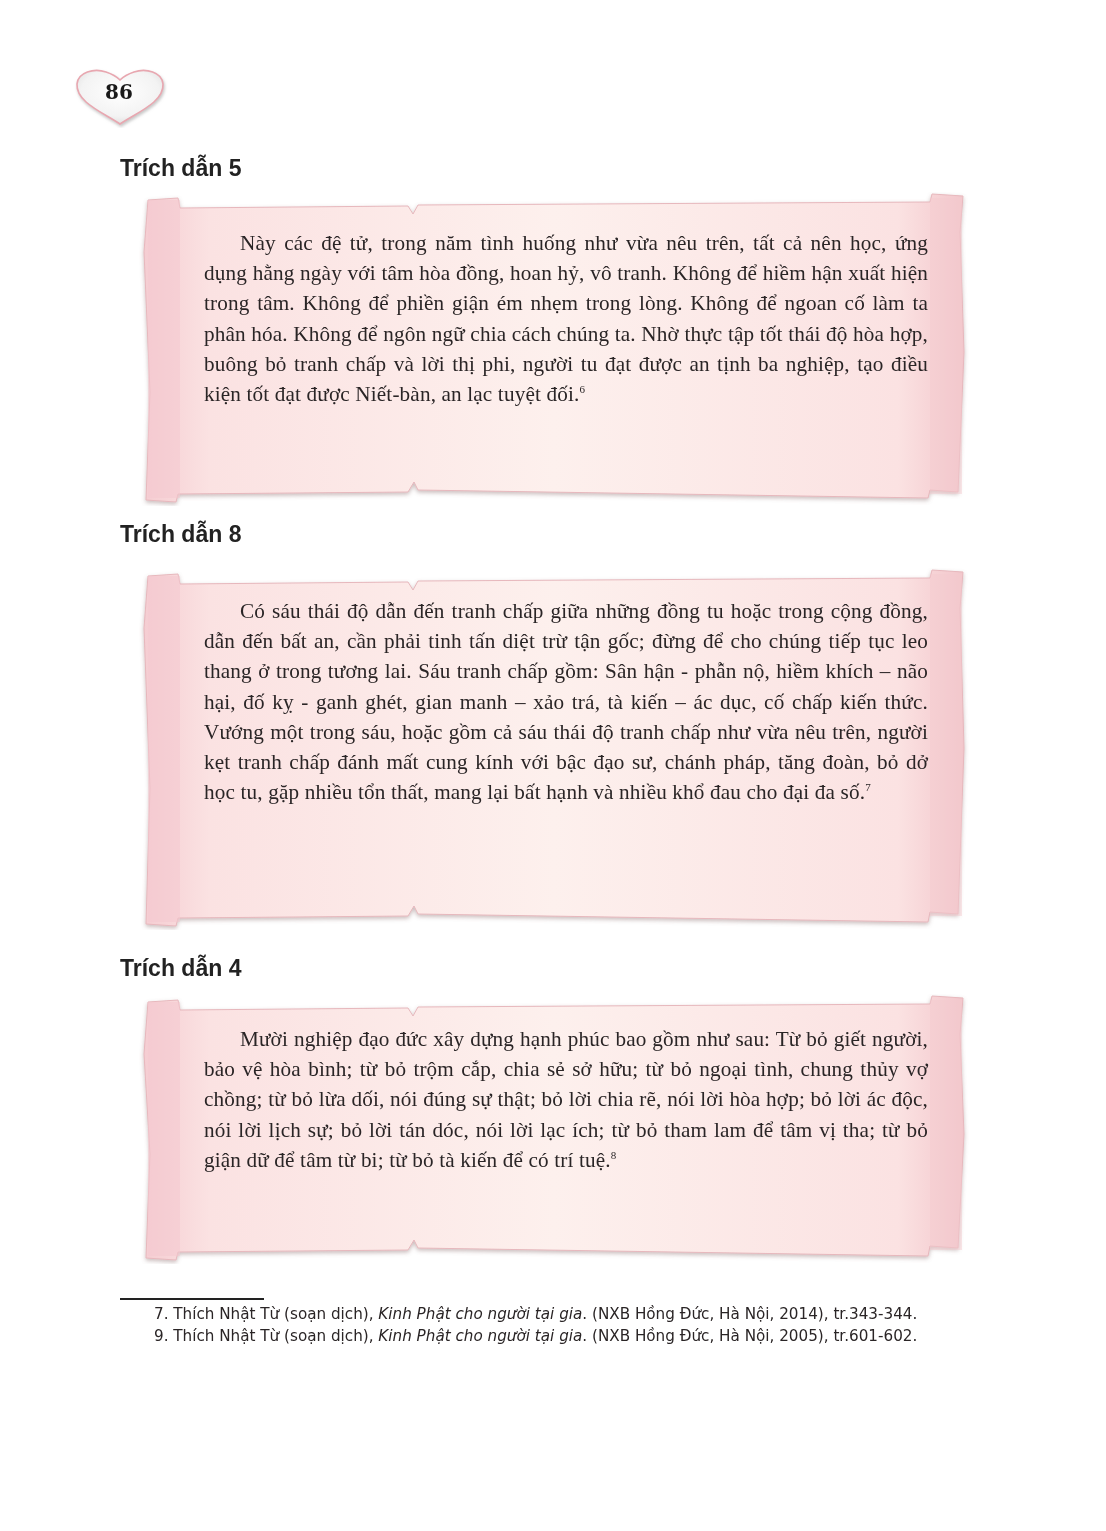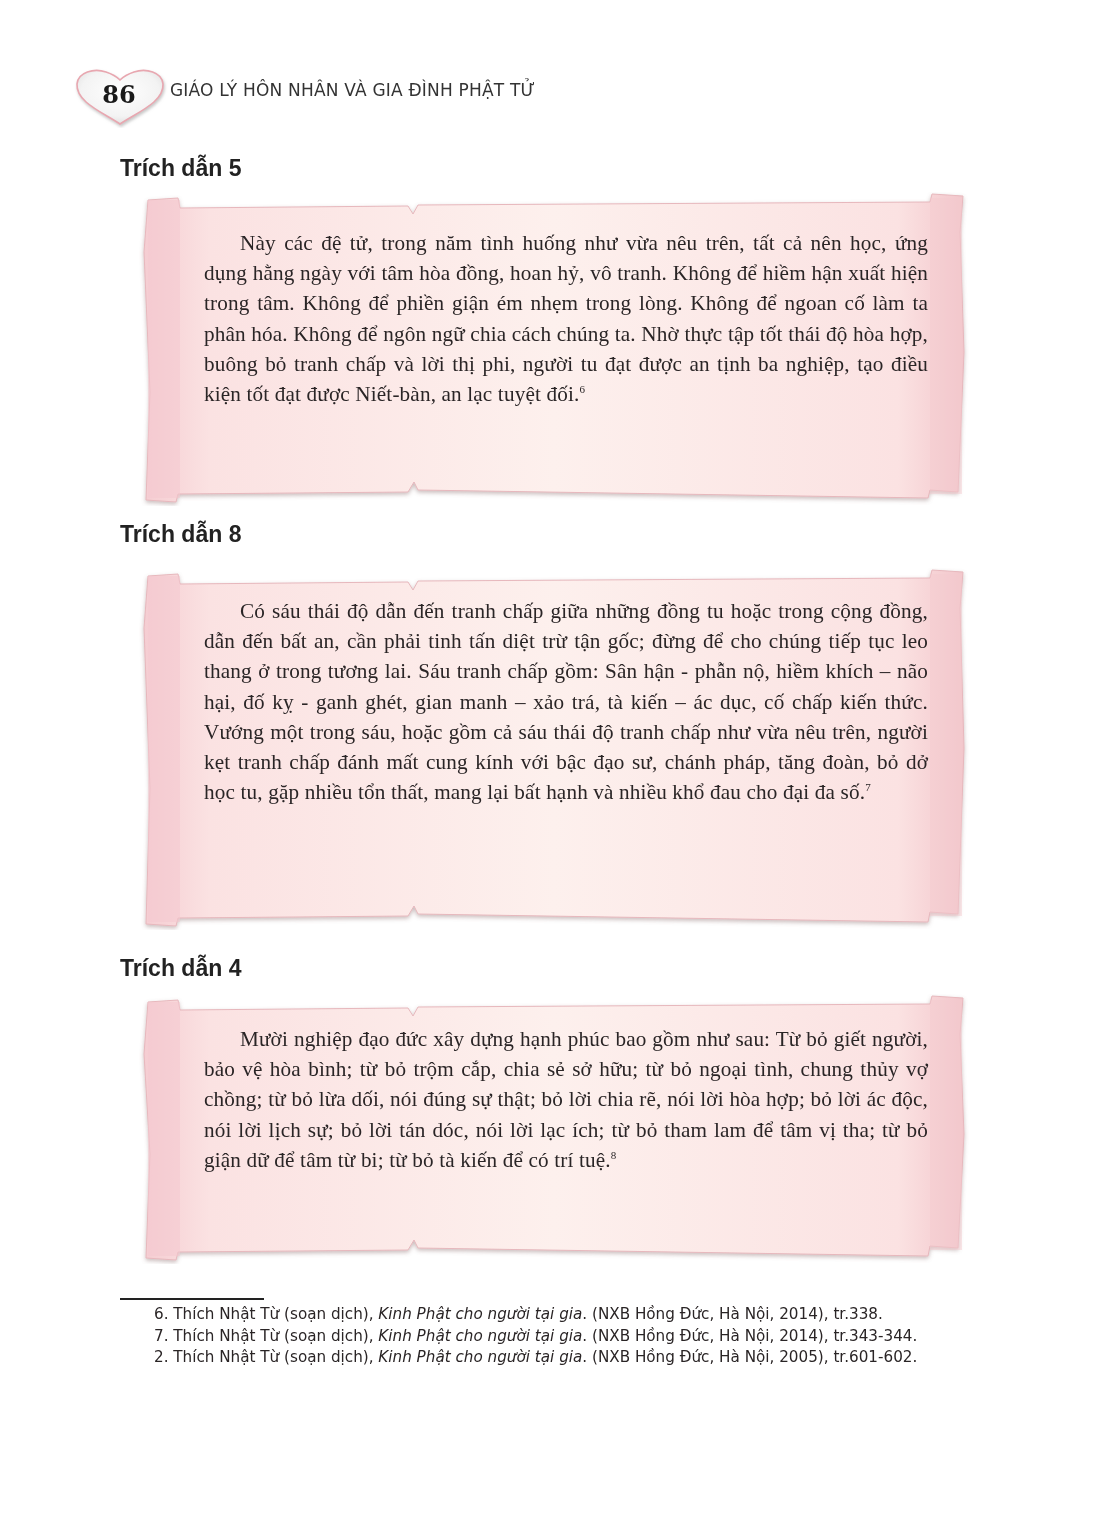--- a/index.html
+++ b/index.html
@@ -4,21 +4,21 @@
   <style>
     html, body { margin: 0; padding: 0; background: #ffffff; }
     body {
       width: 1106px; height: 1531px; position: relative; overflow: hidden;
       font-family: "DejaVu Sans", sans-serif; color: #231f20;
     }
     .header { position: absolute; left: 72px; top: 66px; height: 64px; width: 700px; }
     .heart { position: absolute; left: 0; top: 0; width: 96px; height: 62px; }
     .page-num {
       position: absolute; left: 0; top: 14px; width: 94px; text-align: center;
-      font-family: "DejaVu Serif", serif; font-weight: bold; font-size: 24px; color: #1a1a1a;
+      font-family: "DejaVu Serif", serif; font-weight: bold; font-size: 20px; color: #1a1a1a;
     }
     .running-title {
       position: absolute; left: 98px; top: 14px; font-size: 17px; letter-spacing: 0.2px;
       color: #333; font-family: "DejaVu Sans", sans-serif; white-space: nowrap;
     }
     .section-title {
       position: absolute; left: 120px; font-family: "Liberation Sans", sans-serif;
       font-weight: bold; font-size: 23px; color: #222;
     }
     .scroll { position: absolute; left: 118px; width: 860px; }
@@ -50,21 +50,20 @@
         <stop offset="70%" stop-color="#f3f3f3"></stop>
         <stop offset="100%" stop-color="#dcdcdc"></stop>
       </radialGradient>
       <filter id="hs" x="-20%" y="-20%" width="140%" height="150%">
         <feDropShadow dx="1" dy="2" stdDeviation="1.6" flood-color="#999" flood-opacity="0.55"></feDropShadow>
       </filter>
     </defs>
     <path d="M48 58 C30 46, 4 36, 5 18 C6 6, 22 2, 34 6 C40 8, 45 11, 48 14 C51 11, 56 8, 62 6 C74 2, 90 6, 91 18 C92 36, 66 46, 48 58 Z" fill="url(#hg)" stroke="#e8a7b0" stroke-width="1.6" filter="url(#hs)"></path>
   </svg>
   <div class="page-num">86</div>
-  <div class="running-title">GIÁO LÝ HÔN NHÂN VÀ GIA ĐÌNH PHẬT TỬ</div>
 </div>
 
 <div class="section-title" style="top:155px;">Trích dẫn 5</div>
 <div class="scroll" style="top:192px; height:314px;">
   <svg class="bg" viewBox="0 0 860 314" preserveAspectRatio="none">
     <defs>
       <linearGradient id="sg1" x1="0" y1="0" x2="1" y2="0">
         <stop offset="0%" stop-color="#f5cdd2"></stop>
         <stop offset="8%" stop-color="#fbe2e2"></stop>
         <stop offset="50%" stop-color="#fdf0ed"></stop>
@@ -103,16 +102,15 @@
     <rect x="30" y="8" width="32" height="254" fill="#f4c9cf" opacity="0.55"></rect>
     <rect x="812" y="6" width="32" height="250" fill="#f4c9cf" opacity="0.45"></rect>
   </svg>
   <div class="quote" style="top:30px;">
     <p><span>Mười nghiệp đạo đức xây dựng hạnh phúc bao gồm như sau: Từ bỏ giết người, bảo vệ hòa bình; từ bỏ trộm cắp, chia sẻ sở hữu; từ bỏ ngoại tình, chung thủy vợ chồng; từ bỏ lừa dối, nói đúng sự thật; bỏ lời chia rẽ, nói lời hòa hợp; bỏ lời ác độc, nói lời lịch sự; bỏ lời tán dóc, nói lời lạc ích; từ bỏ tham lam để tâm vị tha; từ bỏ giận dữ để tâm từ bi; từ bỏ tà kiến để có trí tuệ.</span><sup>8</sup></p>
   </div>
 </div>
 
 <div class="fn-rule"></div>
 <div class="footnotes">
-  <p><span>6. Thích Nhật Từ (soạn dịch), </span><i>Kinh Phật cho người tại gia</i><span>. (NXB Hồng Đức, Hà Nội, 2014), tr.338.</span></p>
   <p><span>7. Thích Nhật Từ (soạn dịch), </span><i>Kinh Phật cho người tại gia</i><span>. (NXB Hồng Đức, Hà Nội, 2014), tr.343-344.</span></p>
-  <p><span>2. Thích Nhật Từ (soạn dịch), </span><i>Kinh Phật cho người tại gia</i><span>. (NXB Hồng Đức, Hà Nội, 2005), tr.601-602.</span></p>
+  <p><span>9. Thích Nhật Từ (soạn dịch), </span><i>Kinh Phật cho người tại gia</i><span>. (NXB Hồng Đức, Hà Nội, 2005), tr.601-602.</span></p>
 </div>
 
 </body></html>

